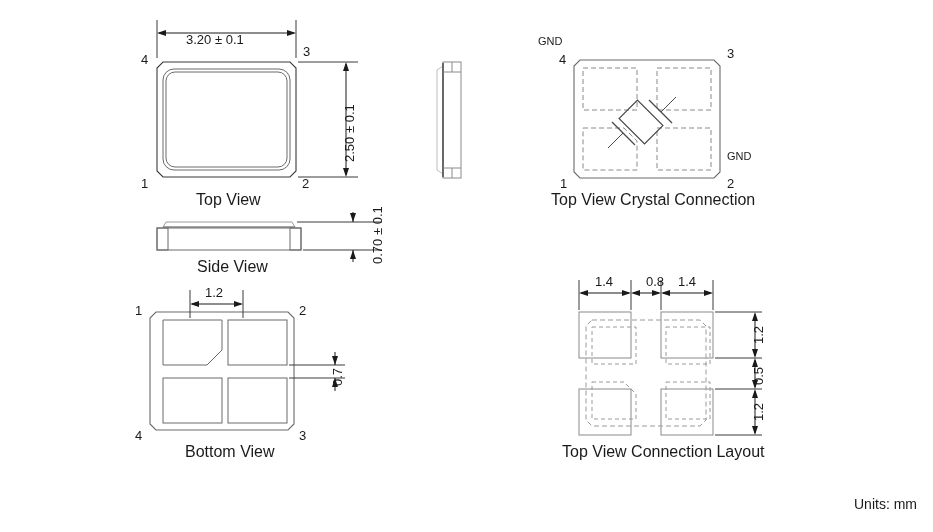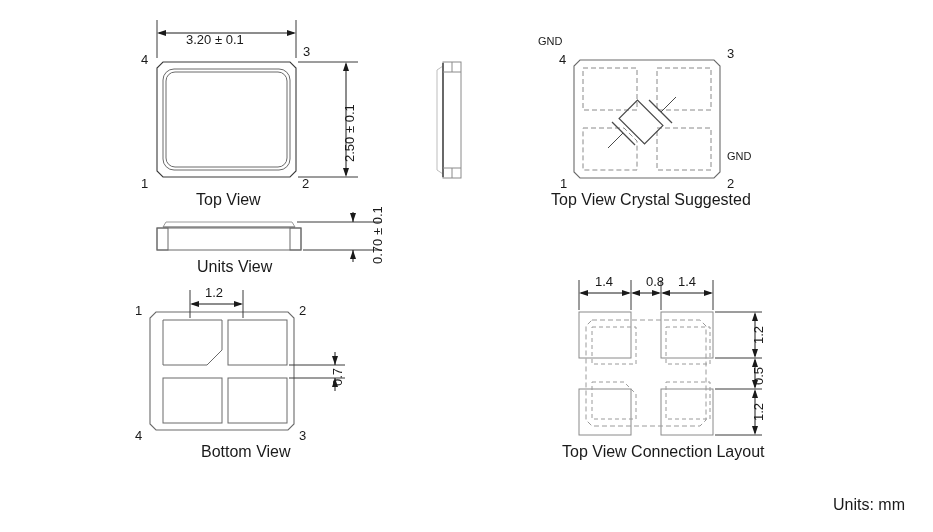--- a/index.html
+++ b/index.html
@@ -11,21 +11,21 @@
   }
   #sheet{position:absolute;left:0;top:0;width:933px;height:532px;}
   .lbl{
     position:absolute;font-family:"Liberation Sans",sans-serif;
     color:#1a1a1a;white-space:nowrap;
   }
   .dim{font-size:13px;}
   .pin{font-size:13px;}
   .cap{font-size:16px;}
   .gnd{font-size:11px;}
-  .units{font-size:16px;}
+  .units{font-size:14px;margin-left:21px;}
   .vert{
     transform-origin:0 0;
     transform:rotate(-90deg);
   }
 </style>
 </head>
 <body>
 
 <svg id="sheet" viewBox="0 0 933 532" xmlns="http://www.w3.org/2000/svg">
 
@@ -185,38 +185,38 @@
 </svg>
 
 <div class="lbl dim" style="left:186px;top:8px;margin-top:24px;">3.20 ± 0.1</div>
 <div class="lbl pin" style="left:141px;top:52px;">4</div>
 <div class="lbl pin" style="left:303px;top:44px;">3</div>
 <div class="lbl pin" style="left:141px;top:176px;">1</div>
 <div class="lbl pin" style="left:302px;top:176px;">2</div>
 <div class="lbl dim vert" style="left:342px;top:162px;">2.50 ± 0.1</div>
 <div class="lbl cap" style="left:196px;top:191px;">Top View</div>
 
-<div class="lbl cap" style="left:197px;top:258px;">Units View</div>
+<div class="lbl cap" style="left:197px;top:258px;">Side View</div>
 <div class="lbl dim vert" style="left:370px;top:264px;">0.70 ± 0.1</div>
 
 <div class="lbl dim" style="left:205px;top:285px;">1.2</div>
 <div class="lbl pin" style="left:135px;top:303px;">1</div>
 <div class="lbl pin" style="left:299px;top:303px;">2</div>
 <div class="lbl pin" style="left:135px;top:428px;">4</div>
 <div class="lbl pin" style="left:299px;top:428px;">3</div>
 <div class="lbl dim vert" style="left:330px;top:386px;">0.7</div>
-<div class="lbl cap" style="left:185px;top:443px;margin-left:16px;">Bottom View</div>
+<div class="lbl cap" style="left:185px;top:443px;">Bottom View</div>
 
 <div class="lbl gnd" style="left:538px;top:35px;">GND</div>
 <div class="lbl pin" style="left:559px;top:52px;">4</div>
 <div class="lbl pin" style="left:727px;top:46px;">3</div>
 <div class="lbl gnd" style="left:727px;top:150px;">GND</div>
 <div class="lbl pin" style="left:560px;top:176px;">1</div>
 <div class="lbl pin" style="left:727px;top:176px;">2</div>
-<div class="lbl cap" style="left:551px;top:191px;">Top View Crystal Suggested</div>
+<div class="lbl cap" style="left:551px;top:191px;">Top View Crystal Connection</div>
 
 <div class="lbl dim" style="left:595px;top:274px;">1.4</div>
 <div class="lbl dim" style="left:646px;top:274px;">0.8</div>
 <div class="lbl dim" style="left:678px;top:274px;">1.4</div>
 <div class="lbl dim vert" style="left:751px;top:344px;">1.2</div>
 <div class="lbl dim vert" style="left:751px;top:385px;">0.5</div>
 <div class="lbl dim vert" style="left:751px;top:421px;">1.2</div>
 <div class="lbl cap" style="left:562px;top:443px;">Top View Connection Layout</div>
 
 <div class="lbl units" style="left:833px;top:496px;">Units: mm</div>

